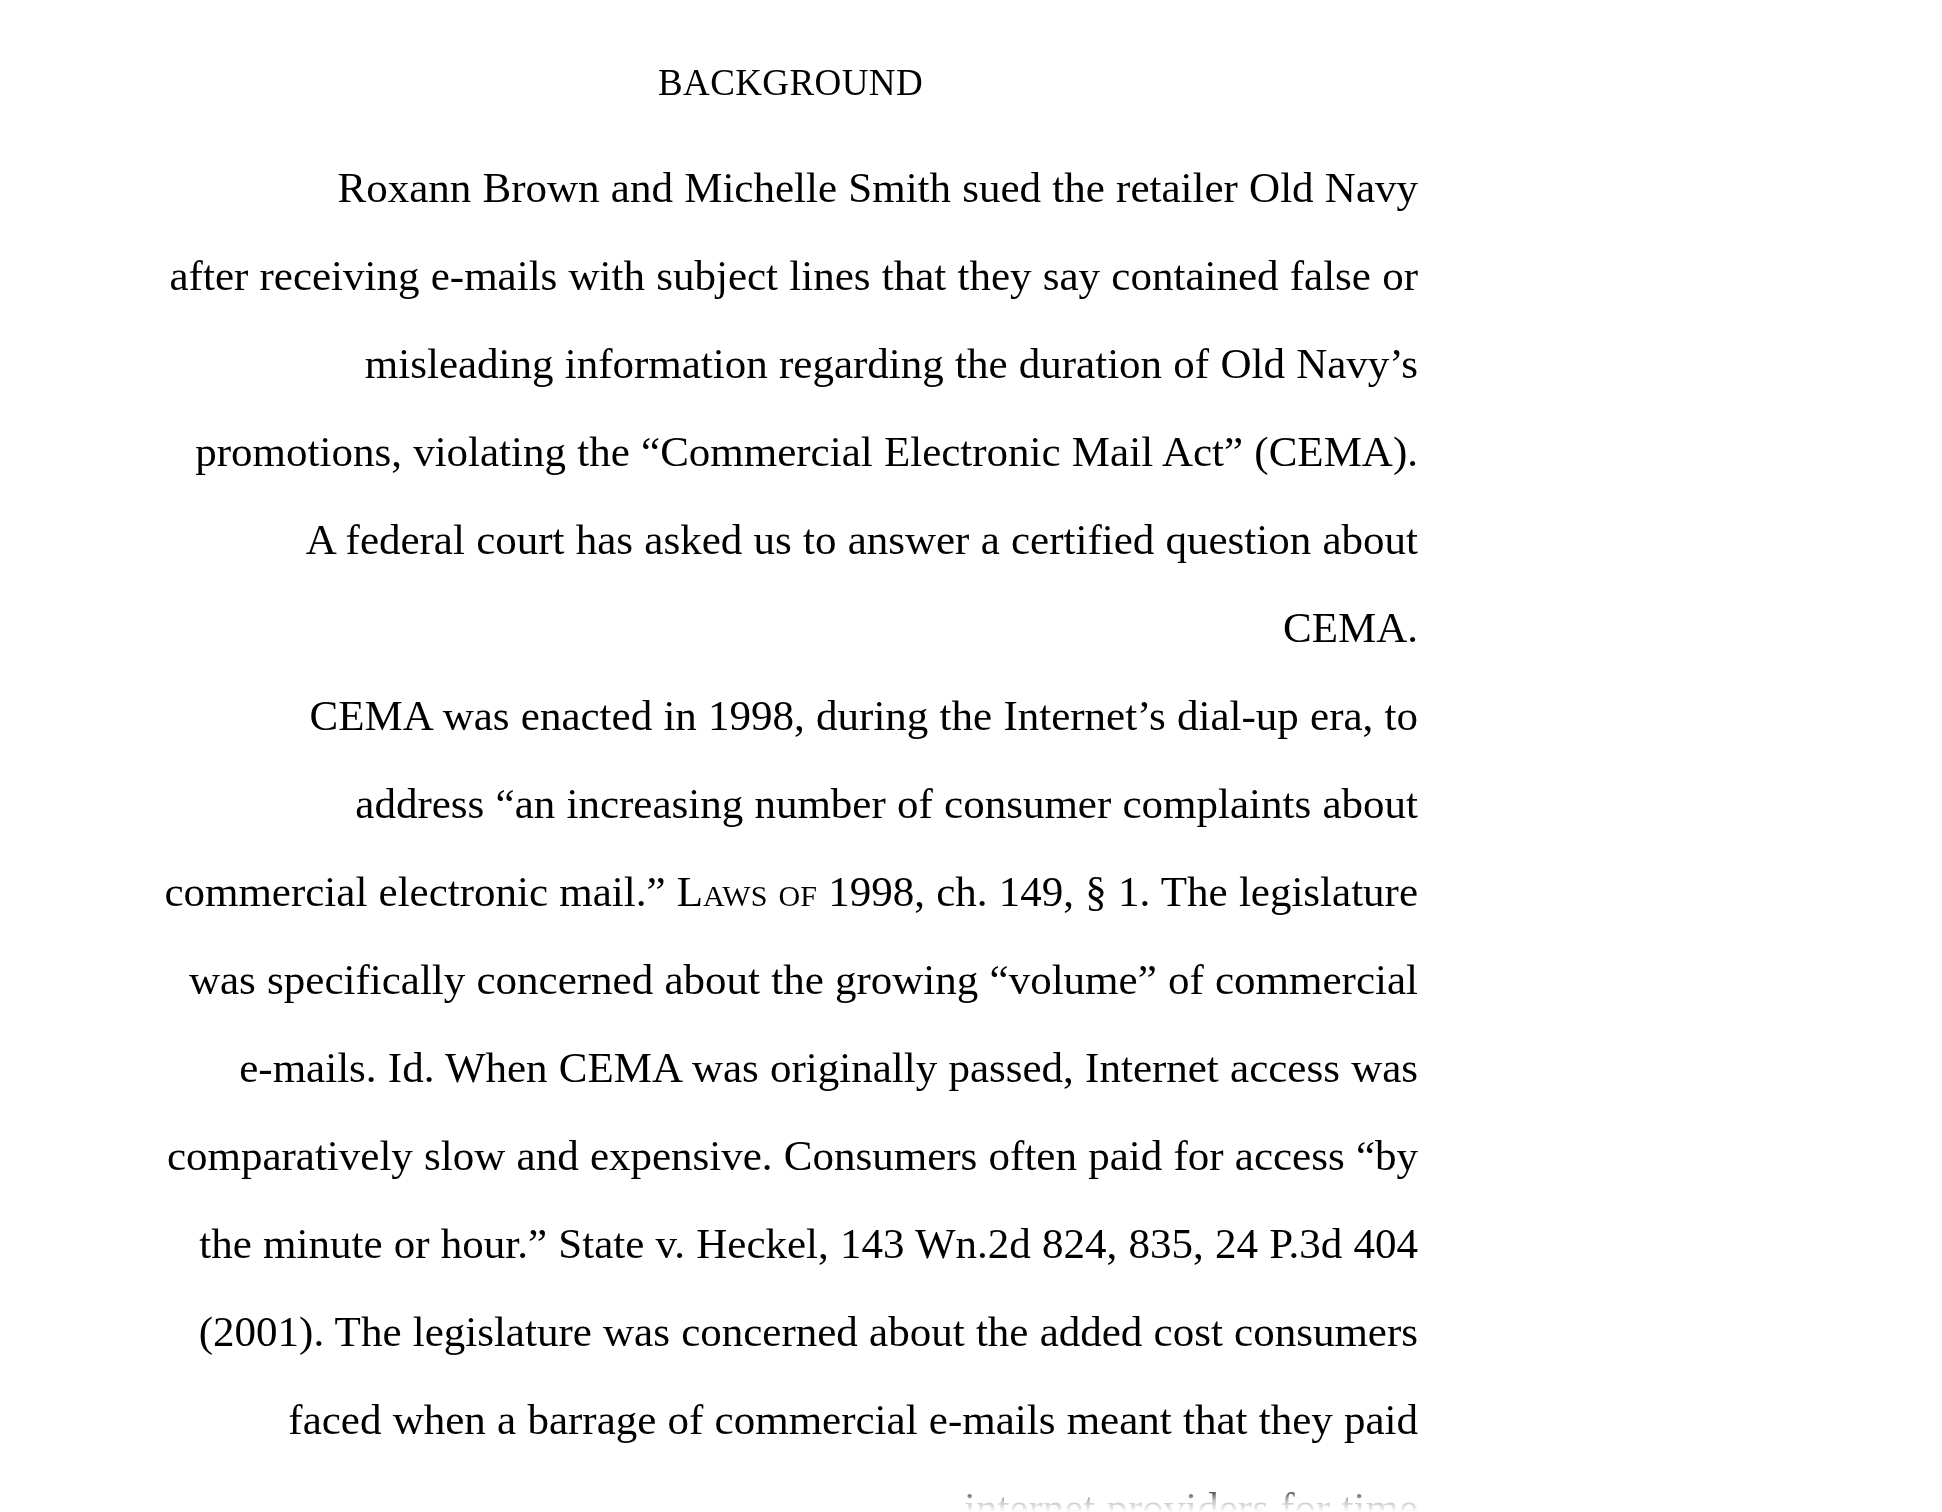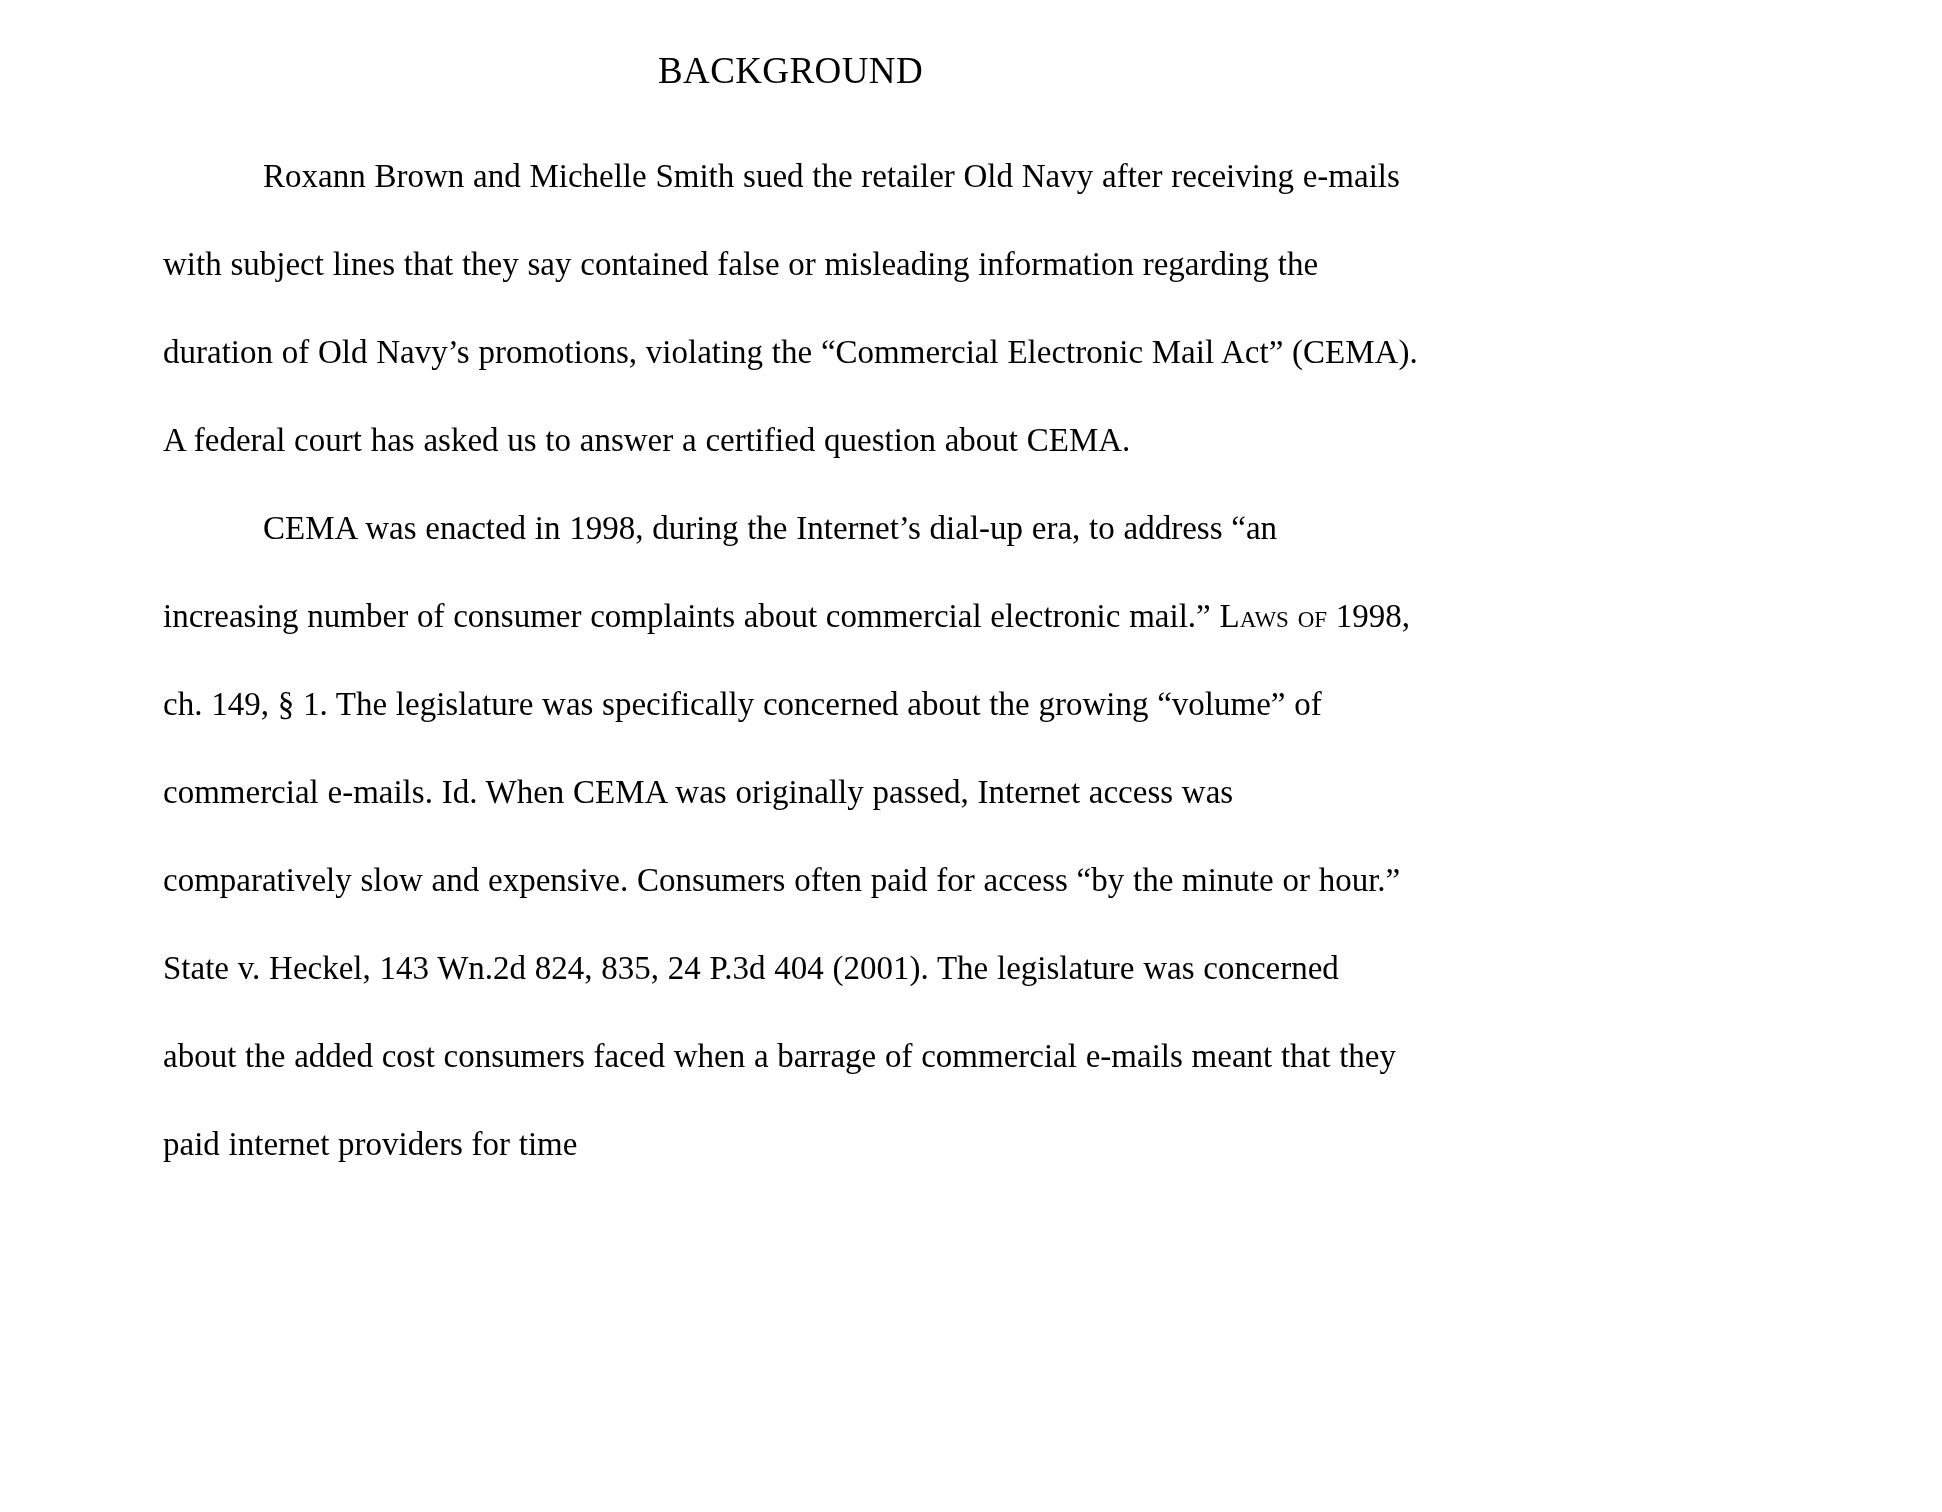--- a/index.html
+++ b/index.html
@@ -25,30 +25,30 @@
   .content {
     position: absolute;
     left: 163px;
     top: 0;
     width: 1255px;
   }
   .section-heading {
     text-align: center;
     font-size: 37px;
     line-height: 1;
-    margin: 4px;
+    margin: 16px;
     padding-top: 48px;
     letter-spacing: 0.4px;
     font-weight: normal;
   }
   .para {
-    font-size: 33px;
+    font-size: 43px;
     line-height: 88px;
     margin: 0;
-    text-align: left;
+    text-align: right;
     text-indent: 100px;
     word-spacing: 0.5px;
   }
   .para.first {
     margin-top: 43px;
   }
   .para + .para {
     margin-top: 0;
   }
   .smallcaps {

